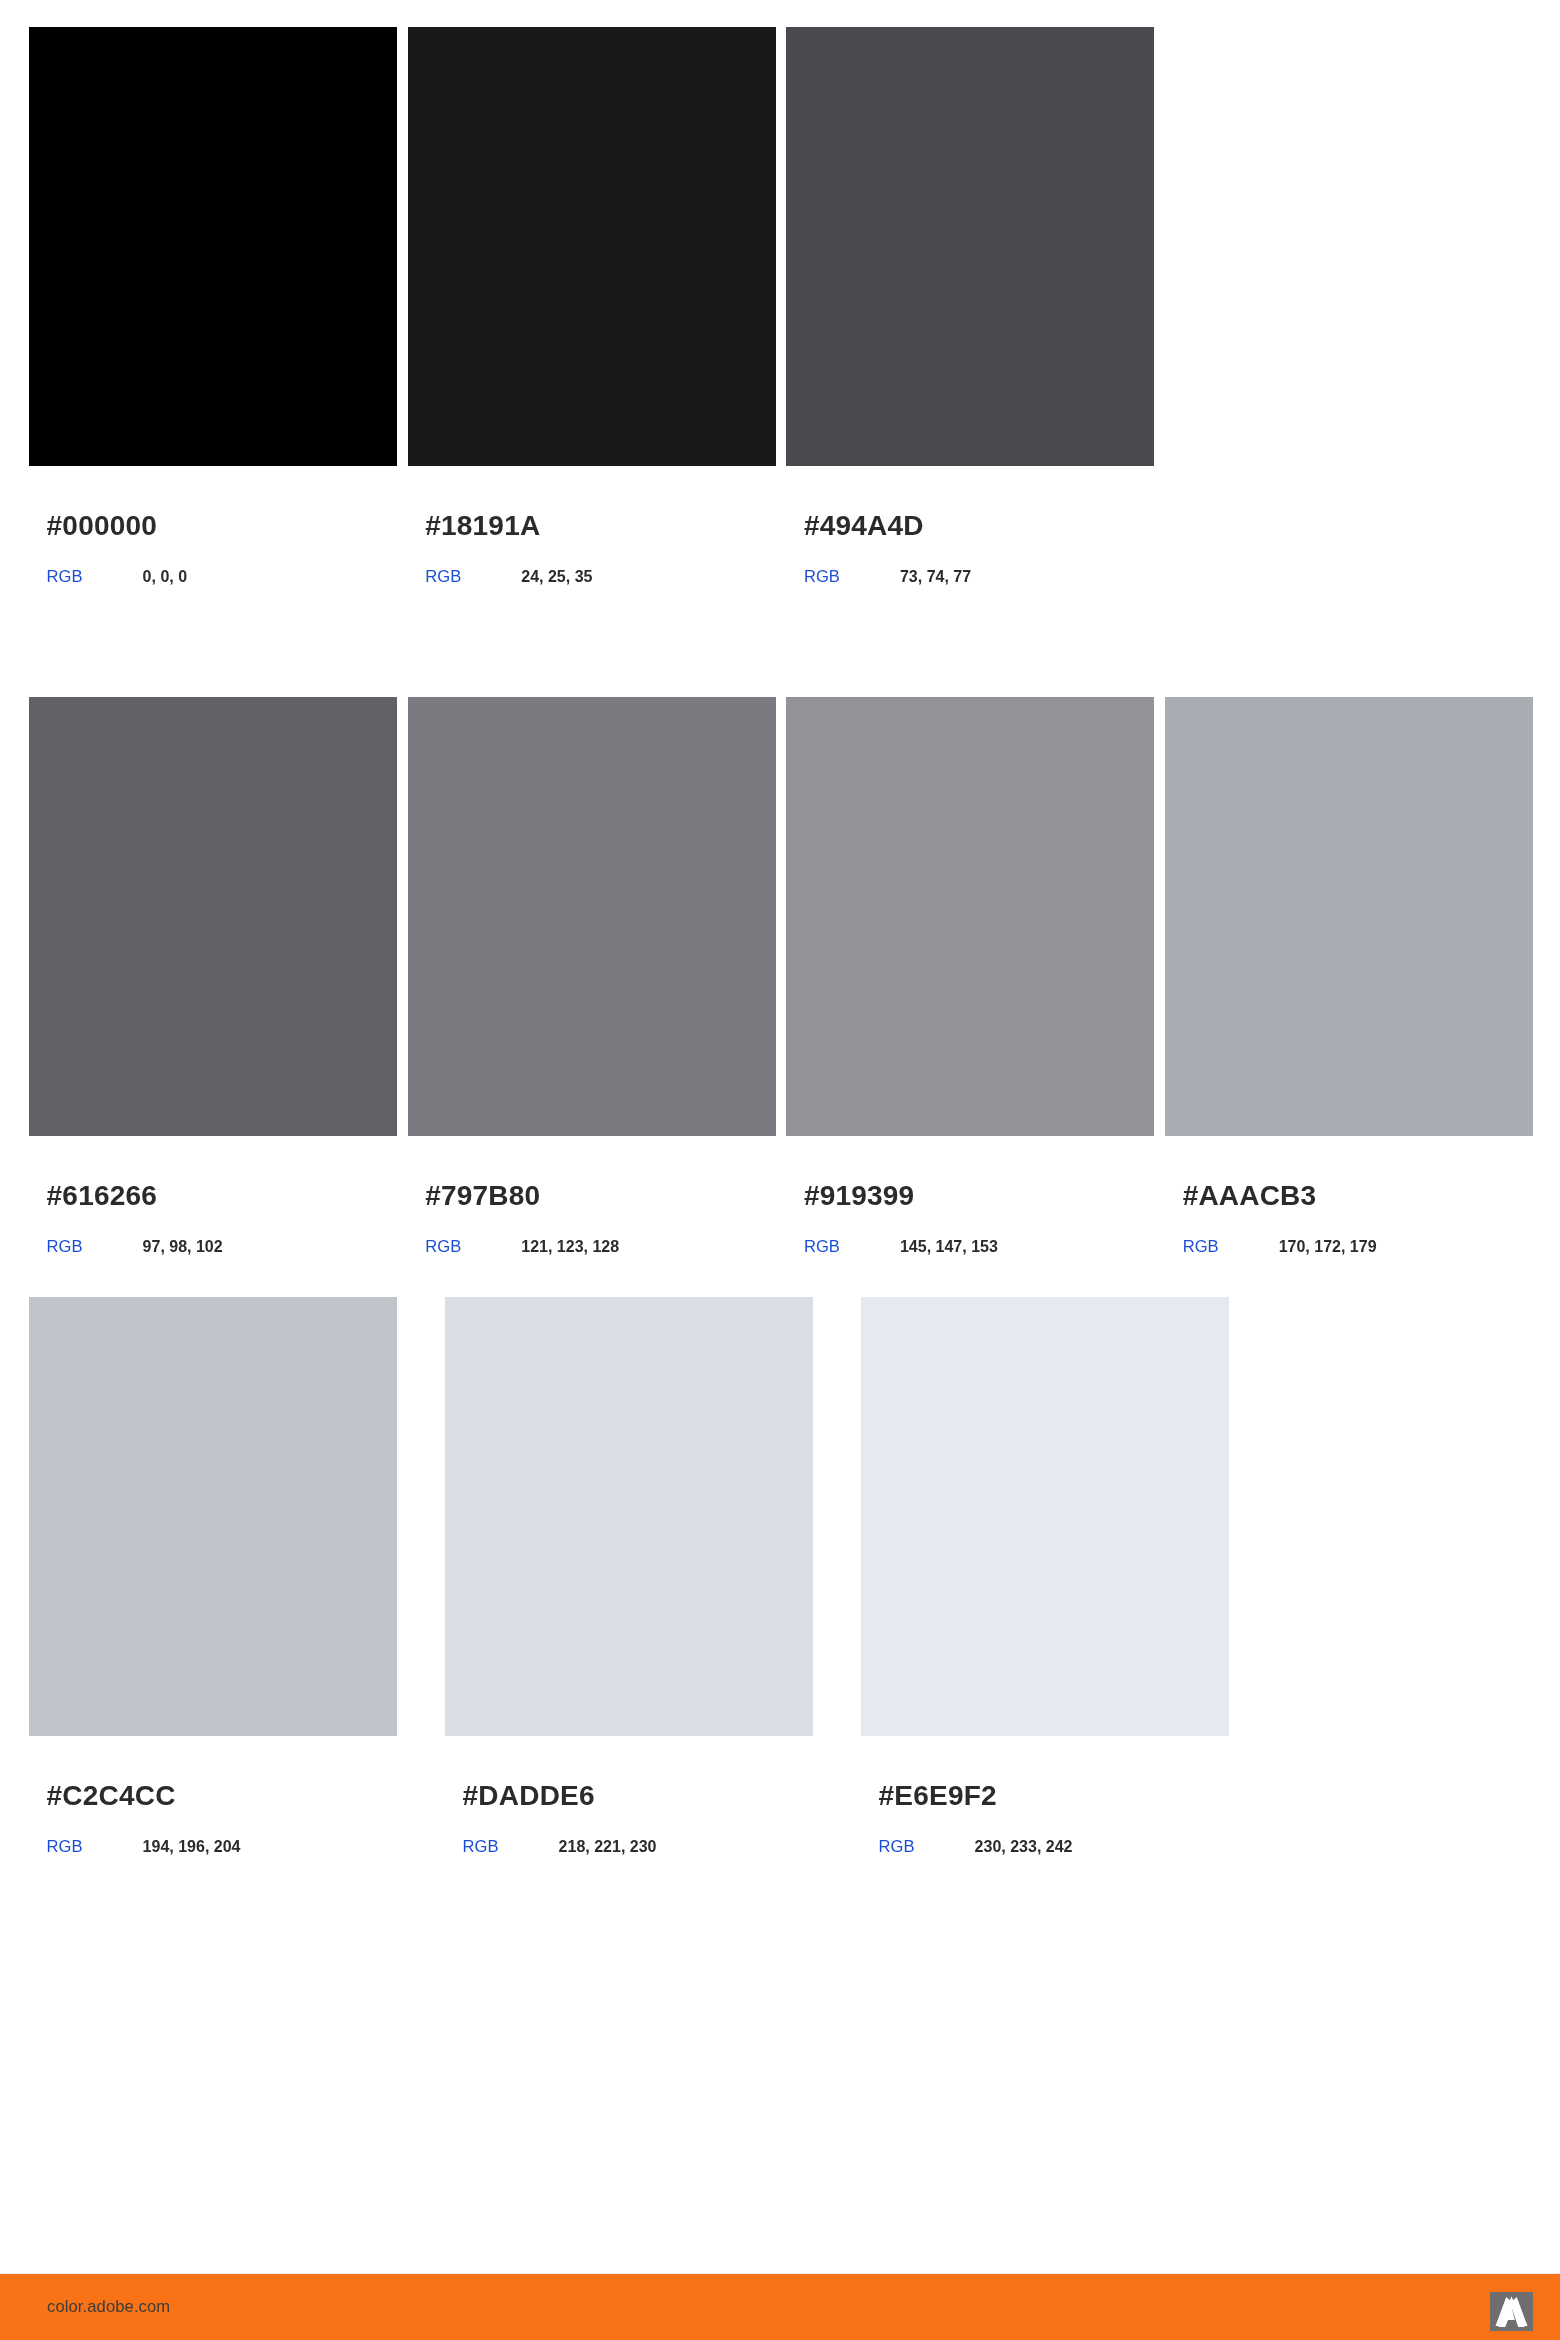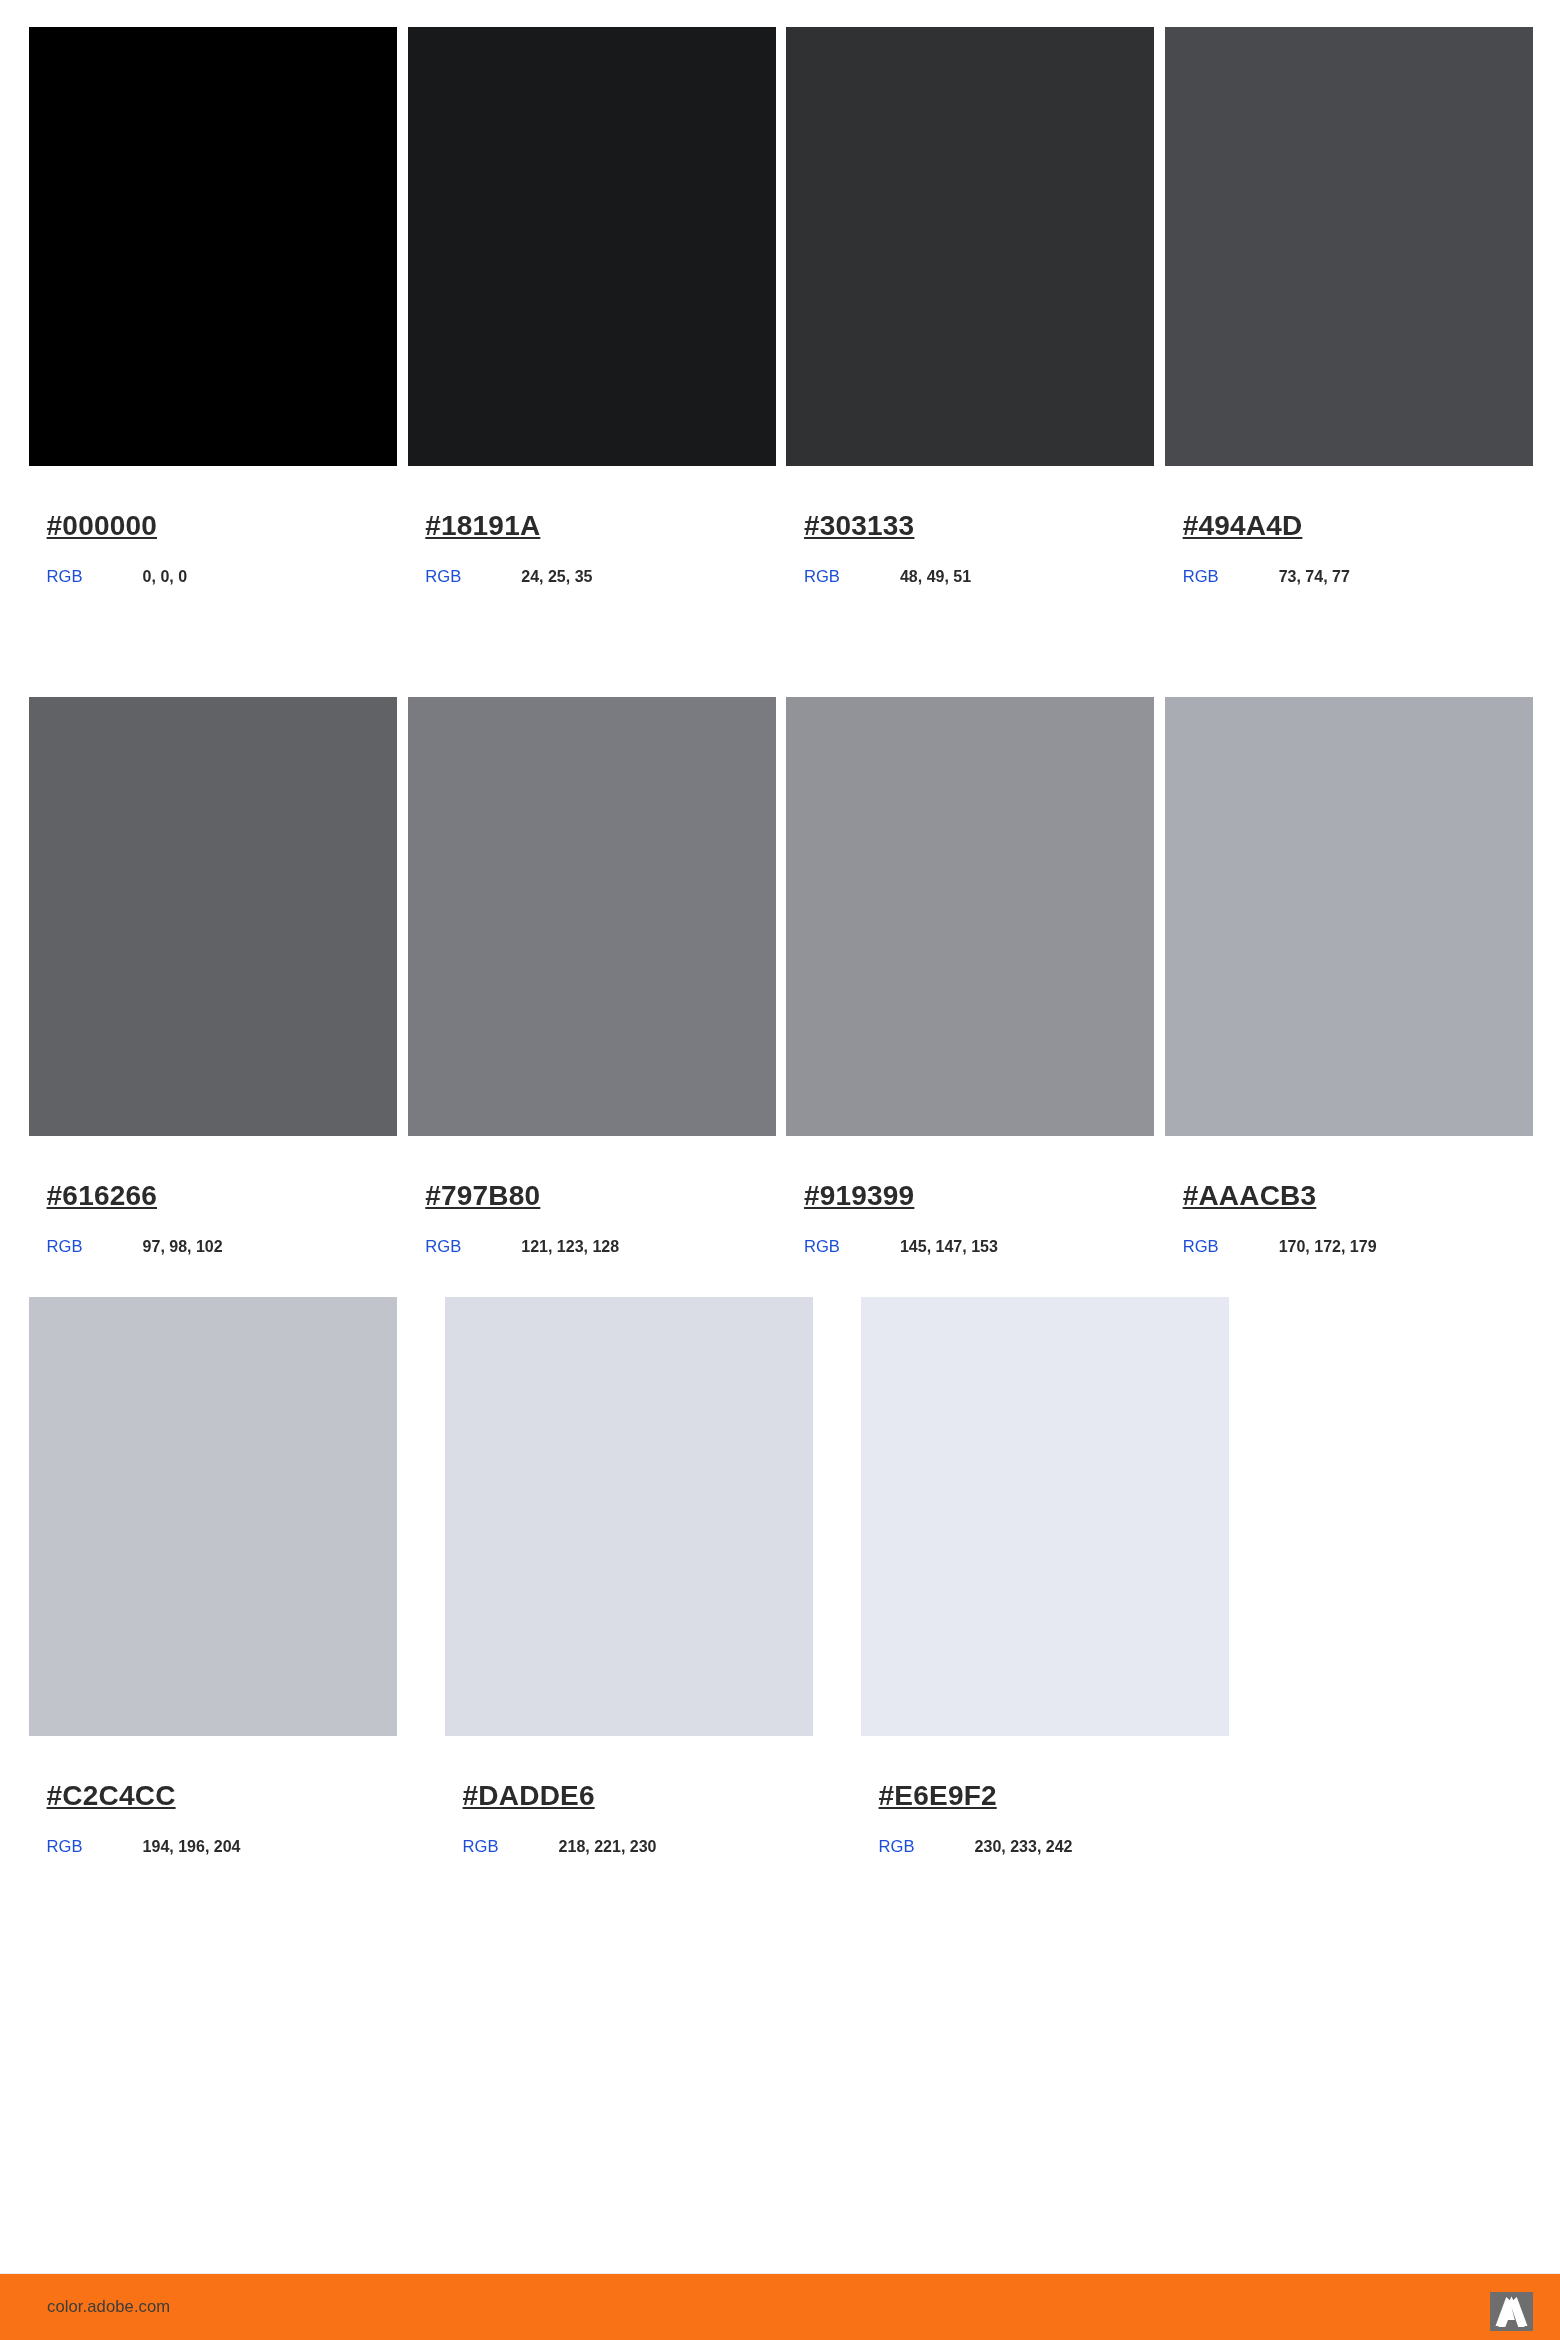--- a/index.html
+++ b/index.html
@@ -51,21 +51,20 @@
   .swatch-hex {
     position: absolute;
     left: 17.6px;
     top: 485px;
     font-size: 28px;
     font-weight: bold;
     letter-spacing: 0.2px;
     color: #2b2b2b;
     white-space: nowrap;
     line-height: 1;
-    text-decoration: underline;
   }
 
   .swatch-rgb {
     position: absolute;
     left: 17.6px;
     top: 542px;
     white-space: nowrap;
     line-height: 1;
   }
   .rgb-label {
@@ -120,25 +119,20 @@
         <div class="swatch-chip" style="background: rgb(0, 0, 0);"></div>
         <div class="swatch-hex">#000000</div>
         <div class="swatch-rgb"><span class="rgb-label">RGB</span><span class="rgb-value">0, 0, 0</span></div>
       </div>
       <div class="swatch-cell">
         <div class="swatch-chip" style="background: rgb(24, 25, 26);"></div>
         <div class="swatch-hex">#18191A</div>
         <div class="swatch-rgb"><span class="rgb-label">RGB</span><span class="rgb-value">24, 25, 35</span></div>
       </div>
       <div class="swatch-cell">
-        <div class="swatch-chip" style="background: rgb(48, 49, 51);"></div>
-        <div class="swatch-hex">#303133</div>
-        <div class="swatch-rgb"><span class="rgb-label">RGB</span><span class="rgb-value">48, 49, 51</span></div>
-      </div>
-      <div class="swatch-cell">
         <div class="swatch-chip" style="background: rgb(73, 74, 77);"></div>
         <div class="swatch-hex">#494A4D</div>
         <div class="swatch-rgb"><span class="rgb-label">RGB</span><span class="rgb-value">73, 74, 77</span></div>
       </div>
     </div>
     <div class="swatch-row row-1">
       <div class="swatch-cell">
         <div class="swatch-chip" style="background: rgb(97, 98, 102);"></div>
         <div class="swatch-hex">#616266</div>
         <div class="swatch-rgb"><span class="rgb-label">RGB</span><span class="rgb-value">97, 98, 102</span></div>

